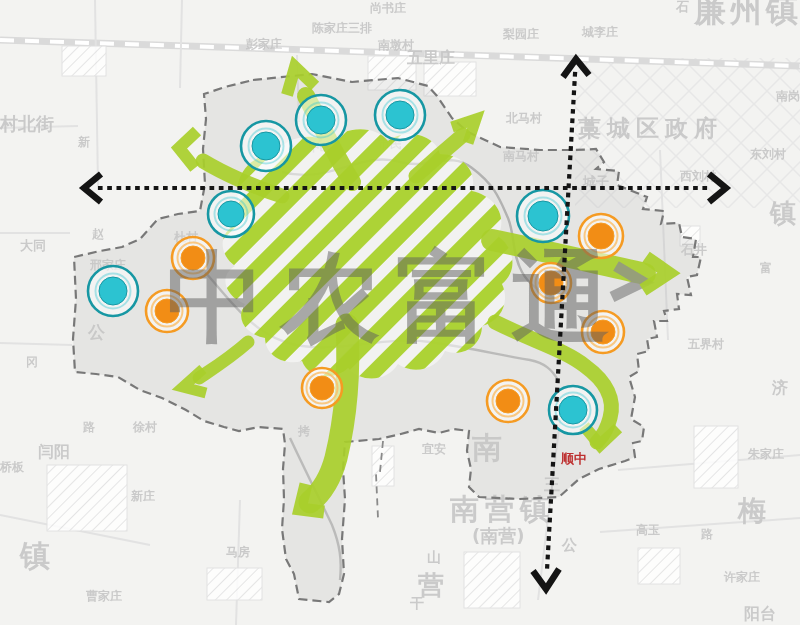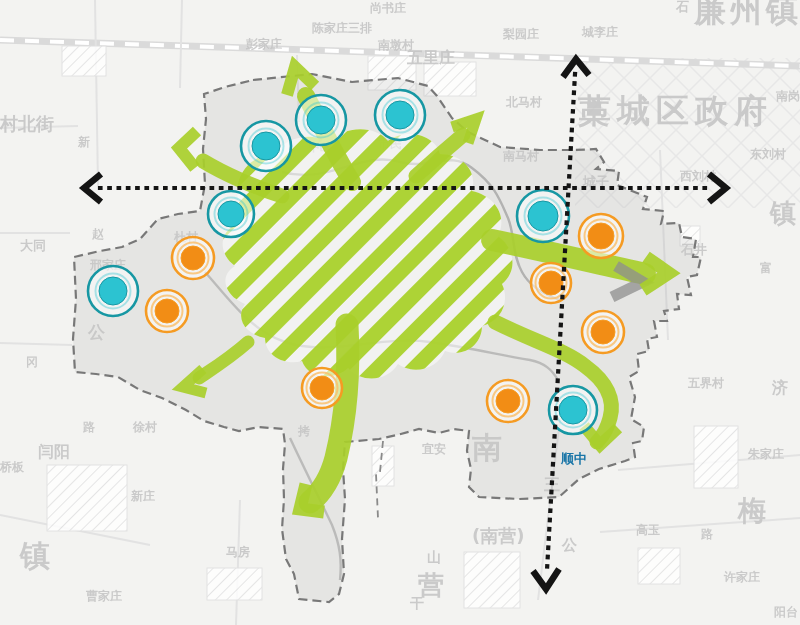--- a/index.html
+++ b/index.html
@@ -62,22 +62,23 @@
       <rect x="638" y="548" width="42" height="36" fill="url(#hatch)"></rect>
       <rect x="464" y="552" width="56" height="56" fill="url(#hatch)"></rect>
       <rect x="680" y="226" width="20" height="20" fill="url(#hatch)"></rect>
       <rect x="207" y="568" width="55" height="32" fill="url(#hatch)"></rect>
     </g>
 
     <path fill="rgba(140,140,140,0.13)" stroke="none" d="M253 80 L312 74 352 82 398 78 428 86 437 96 452 118 468 132 500 147 540 150 575 150 596 149 604 162 596 169 619 171 617 185 647 197 643 209 664 211 661 224 679 223 682 237 696 239 693 257 701 257 697 275 687 277 691 295 677 294 679 309 664 311 667 321 654 321 657 337 647 339 649 351 637 354 639 371 629 377 635 397 631 419 644 427 642 441 633 443 635 457 625 461 599 469 579 479 559 497 519 499 479 497 469 487 471 469 467 451 469 431 454 429 439 433 419 429 397 435 379 439 345 442 343 469 345 499 342 539 344 574 339 594 329 602 299 599 294 574 286 559 282 529 284 499 283 469 285 444 283 429 259 427 239 431 224 427 204 421 186 410 162 398 140 390 118 377 96 374 75 372 73 339 76 299 74 257 100 251 122 247 140 239 158 219 178 214 200 211 205 184 203 149 206 119 204 94 225 87 Z"></path>
   </svg>
 
   <div id="labels-layer">
-      <span class="mlabel" style="left: 578px; top: 94px; font-size: 33px; letter-spacing: 6px;">藁城区政府</span>
+      <span class="mlabel" style="left: 578px; top: 116px; font-size: 23px; letter-spacing: 6px;">藁城区政府</span>
       <span class="mlabel" style="left: 694px; top: -6px; font-size: 32px; letter-spacing: 4px;">廉州镇</span>
+      <span class="mlabel" style="left: 450px; top: 494px; font-size: 29px; letter-spacing: 6px;">南营镇</span>
       <span class="mlabel" style="left: 472px; top: 527px; font-size: 18px;">(南营)</span>
       <span class="mlabel" style="left: 738px; top: 496px; font-size: 28px;">梅</span>
       <span class="mlabel" style="left: 770px; top: 200px; font-size: 26px;">镇</span>
       <span class="mlabel" style="left: 20px; top: 540px; font-size: 30px;">镇</span>
       <span class="mlabel" style="left: 418px; top: 572px; font-size: 26px;">营</span>
       <span class="mlabel" style="left: 472px; top: 432px; font-size: 30px;">南</span>
       <span class="mlabel" style="left: 544px; top: 477px; font-size: 16px;">王</span>
       <span class="mlabel" style="left: 772px; top: 380px; font-size: 16px;">济</span>
       <span class="mlabel" style="left: 88px; top: 324px; font-size: 17px;">公</span>
       <span class="mlabel" style="left: 562px; top: 538px; font-size: 15px;">公</span>
@@ -88,32 +89,32 @@
       <span class="mlabel" style="left: 350px; top: 39px; font-size: 12px; margin-left: 28px;">南墩村</span>
       <span class="mlabel" style="left: 407px; top: 50px; font-size: 16px;">五里庄</span>
       <span class="mlabel" style="left: 246px; top: 38px; font-size: 12px;">彭家庄</span>
       <span class="mlabel" style="left: 0px; top: 115px; font-size: 18px;">村北街</span>
       <span class="mlabel" style="left: 582px; top: 26px; font-size: 12px;">城李庄</span>
       <span class="mlabel" style="left: 676px; top: 0px; font-size: 13px;">石</span>
       <span class="mlabel" style="left: 503px; top: 28px; font-size: 12px;">梨园庄</span>
       <span class="mlabel" style="left: 750px; top: 148px; font-size: 12px;">东刘村</span>
       <span class="mlabel" style="left: 680px; top: 170px; font-size: 12px;">西刘村</span>
       <span class="mlabel" style="left: 583px; top: 175px; font-size: 13px;">城子</span>
-      <span class="mlabel" style="left: 506px; top: 96px; font-size: 12px;">北马村</span>
+      <span class="mlabel" style="left: 506px; top: 112px; font-size: 12px;">北马村</span>
       <span class="mlabel" style="left: 503px; top: 150px; font-size: 12px;">南马村</span>
       <span class="mlabel" style="left: 776px; top: 90px; font-size: 12px;">南岗</span>
       <span class="mlabel" style="left: 681px; top: 243px; font-size: 13px;">石井</span>
       <span class="mlabel" style="left: 760px; top: 262px; font-size: 12px;">富</span>
-      <span class="mlabel" style="left: 688px; top: 338px; font-size: 12px; margin-top: 39px;">五界村</span>
+      <span class="mlabel" style="left: 688px; top: 338px; font-size: 12px;">五界村</span>
       <span class="mlabel" style="left: 748px; top: 448px; font-size: 12px;">朱家庄</span>
       <span class="mlabel" style="left: 636px; top: 524px; font-size: 12px;">高玉</span>
       <span class="mlabel" style="left: 701px; top: 528px; font-size: 12px;">路</span>
       <span class="mlabel" style="left: 724px; top: 571px; font-size: 12px;">许家庄</span>
-      <span class="mlabel" style="left: 774px; top: 606px; font-size: 12px;">阳台</span>
-      <span class="mlabel" style="left: 561px; top: 452px; font-size: 13px; color: #0369a1;">顺中</span>
+      <span class="mlabel" style="left: 744px; top: 606px; font-size: 16px;">阳台</span>
+      <span class="mlabel" style="left: 561px; top: 452px; font-size: 13px; color: #b91c1c;">顺中</span>
       <span class="mlabel" style="left: 422px; top: 443px; font-size: 12px;">宜安</span>
       <span class="mlabel" style="left: 226px; top: 546px; font-size: 12px;">马房</span>
       <span class="mlabel" style="left: 20px; top: 239px; font-size: 13px;">大同</span>
       <span class="mlabel" style="left: 92px; top: 228px; font-size: 12px;">赵</span>
       <span class="mlabel" style="left: 174px; top: 231px; font-size: 12px;">杜村</span>
       <span class="mlabel" style="left: 90px; top: 259px; font-size: 12px;">邢家庄</span>
       <span class="mlabel" style="left: 78px; top: 136px; font-size: 12px;">新</span>
       <span class="mlabel" style="left: 133px; top: 421px; font-size: 12px;">徐村</span>
       <span class="mlabel" style="left: 38px; top: 444px; font-size: 16px;">闫阳</span>
       <span class="mlabel" style="left: 0px; top: 461px; font-size: 12px;">桥板</span>
@@ -239,20 +240,21 @@
           <circle cx="322" cy="388" r="12" fill="#f28d15" stroke="#f59b23" stroke-width="1"></circle>
         </g>
         <g>
           <circle cx="508" cy="401" r="21" fill="rgba(255,255,255,0.55)" stroke="#f59b23" stroke-width="2.6"></circle>
           <circle cx="508" cy="401" r="15.5" fill="none" stroke="#f9c06e" stroke-width="2" opacity="0.85"></circle>
           <circle cx="508" cy="401" r="12" fill="#f28d15" stroke="#f59b23" stroke-width="1"></circle>
         </g>
       </g>
   </svg>
 
+  <div id="watermark">中农富通</div>
 
   <svg id="axes" width="800" height="625" viewBox="0 0 800 625">
     <g stroke="#141414" fill="none">
       <line x1="100" y1="188" x2="712" y2="188" stroke-width="4.2" stroke-dasharray="0.5 8.8" stroke-linecap="square"></line>
       <line x1="575" y1="74" x2="547" y2="570" stroke-width="4.2" stroke-dasharray="0.5 8.8" stroke-linecap="square"></line>
       <polyline points="101,174 84,188 101,202" stroke-width="6.5"></polyline>
       <polyline points="709,174 726,188 709,202" stroke-width="6.5"></polyline>
       <polyline points="563,77 576,59 589,75" stroke-width="6.5"></polyline>
       <polyline points="533,571 546,589 559,569" stroke-width="6.5"></polyline>
     </g>

